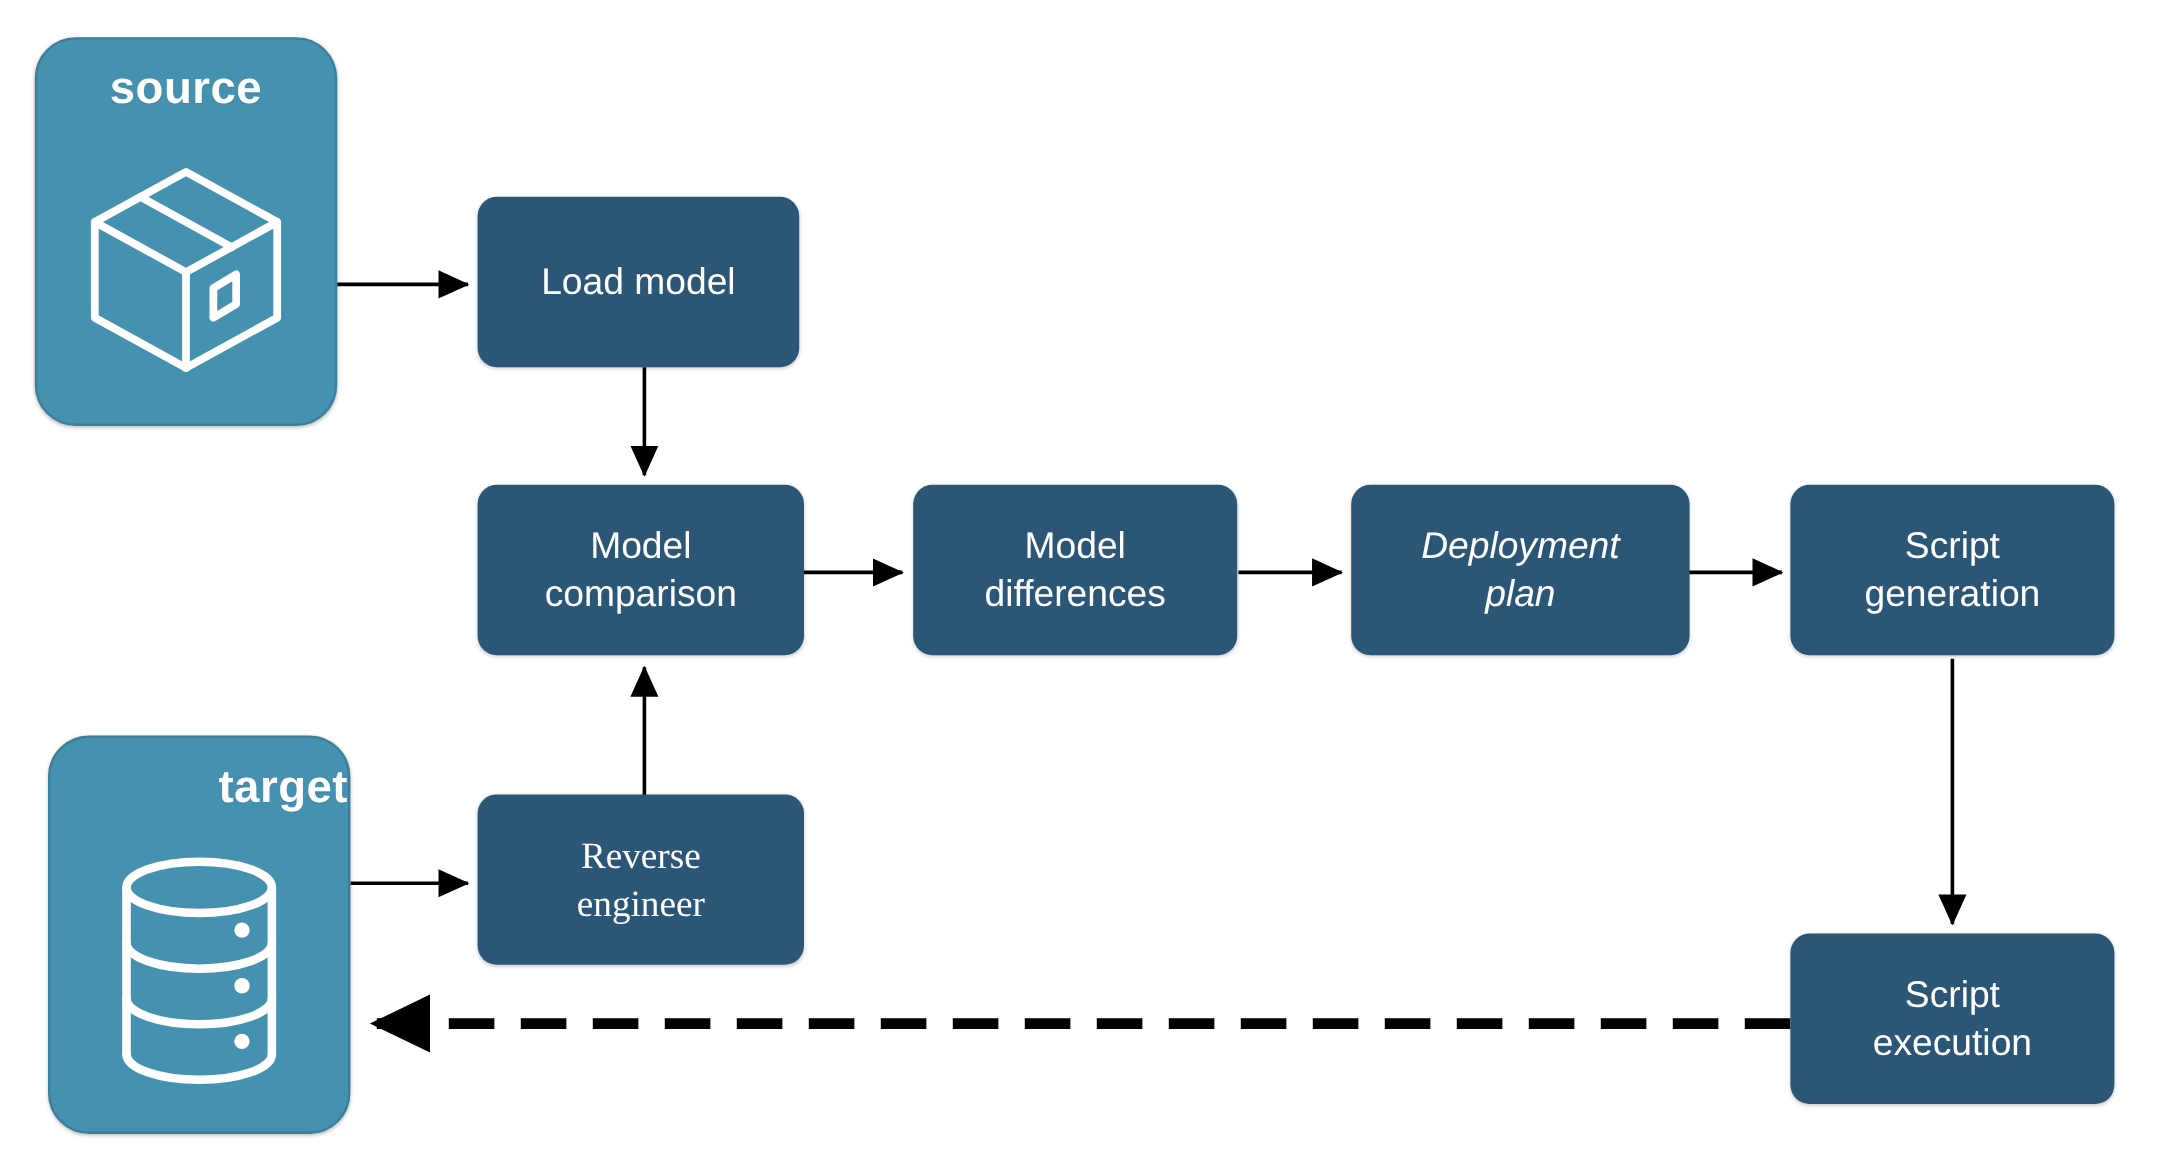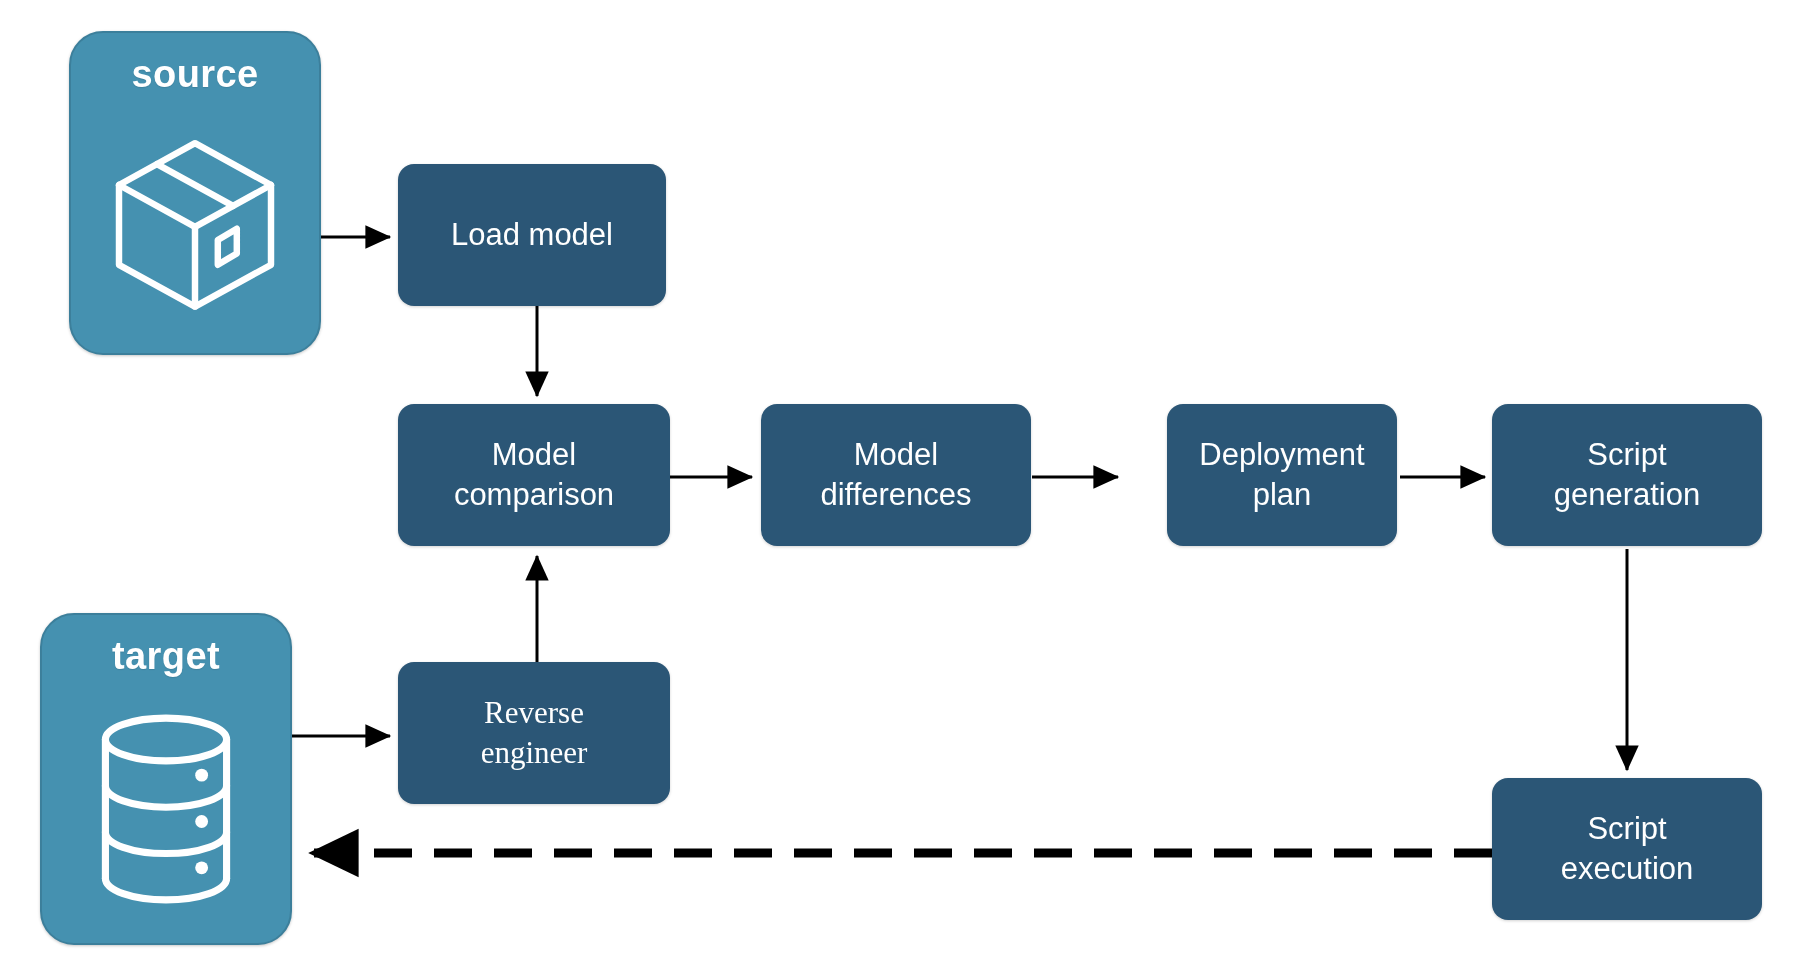--- a/index.html
+++ b/index.html
@@ -116,36 +116,36 @@
 
     <g>
       <line x1="1627" y1="549" x2="1627" y2="770" stroke="#000000" stroke-width="3" marker-end="url(#arrow)"></line>
     </g>
 
     <g>
       <line x1="1492" y1="853" x2="310" y2="853" stroke="#000000" stroke-width="9" stroke-dasharray="38 22" marker-end="url(#arrowbig)"></line>
     </g>
   </svg>
 
-  <div class="endpoint" style="left:29px; top:31px; width:252px; height:324px;margin-left:40px;">
+  <div class="endpoint" style="left:29px; top:31px; width:252px; height:324px;">
     <div class="endpoint-label">source</div>
     <div class="endpoint-glyph">
       <svg width="190" height="190" viewBox="0 0 100 100" aria-hidden="true">
         <g fill="none" stroke="#ffffff" stroke-width="3.4" stroke-linejoin="round" stroke-linecap="round">
           <path d="M50 8 L90 30 L90 72 L50 94 L10 72 L10 30 Z"></path>
           <path d="M10 30 L50 52 L90 30"></path>
           <path d="M50 52 L50 94"></path>
           <path d="M30 19 L70 41"></path>
           <path d="M62 59 L72 53 L72 66 L62 72 Z"></path>
         </g>
       </svg>
     </div>
   </div>
 
-  <div class="endpoint" style="left:40px; top:613px; width:252px; height:332px;">
+  <div class="endpoint" style="left:40px; top:613px; width:252px; height:332px;align-items:flex-end;">
     <div class="endpoint-label">target</div>
     <div class="endpoint-glyph">
       <svg width="180" height="196" viewBox="0 0 100 110" aria-hidden="true">
         <g fill="none" stroke="#ffffff" stroke-width="4" stroke-linejoin="round" stroke-linecap="round">
           <ellipse cx="50" cy="16" rx="34" ry="12"></ellipse>
           <path d="M16 16 L16 94"></path>
           <path d="M84 16 L84 94"></path>
           <path d="M16 94 A34 12 0 0 0 84 94"></path>
           <path d="M16 42 A34 12 0 0 0 84 42"></path>
           <path d="M16 68 A34 12 0 0 0 84 68"></path>
@@ -166,21 +166,21 @@
   <div class="pbox" style="left:398px; top:404px; width:272px; height:142px;">
     <span>Model
 comparison</span>
   </div>
 
   <div class="pbox" style="left:761px; top:404px; width:270px; height:142px;">
     <span>Model
 differences</span>
   </div>
 
-  <div class="pbox" style="left:1167px; top:404px; width:230px; height:142px;">
+  <div class="pbox" style="left:1126px; top:404px; width:282px; height:142px;font-style:italic;">
     <span>Deployment
 plan</span>
   </div>
 
   <div class="pbox" style="left:1492px; top:404px; width:270px; height:142px;">
     <span>Script
 generation</span>
   </div>
 
   <div class="pbox" style="left:398px; top:662px; width:272px; height:142px;font-family:Liberation Serif, serif;">

